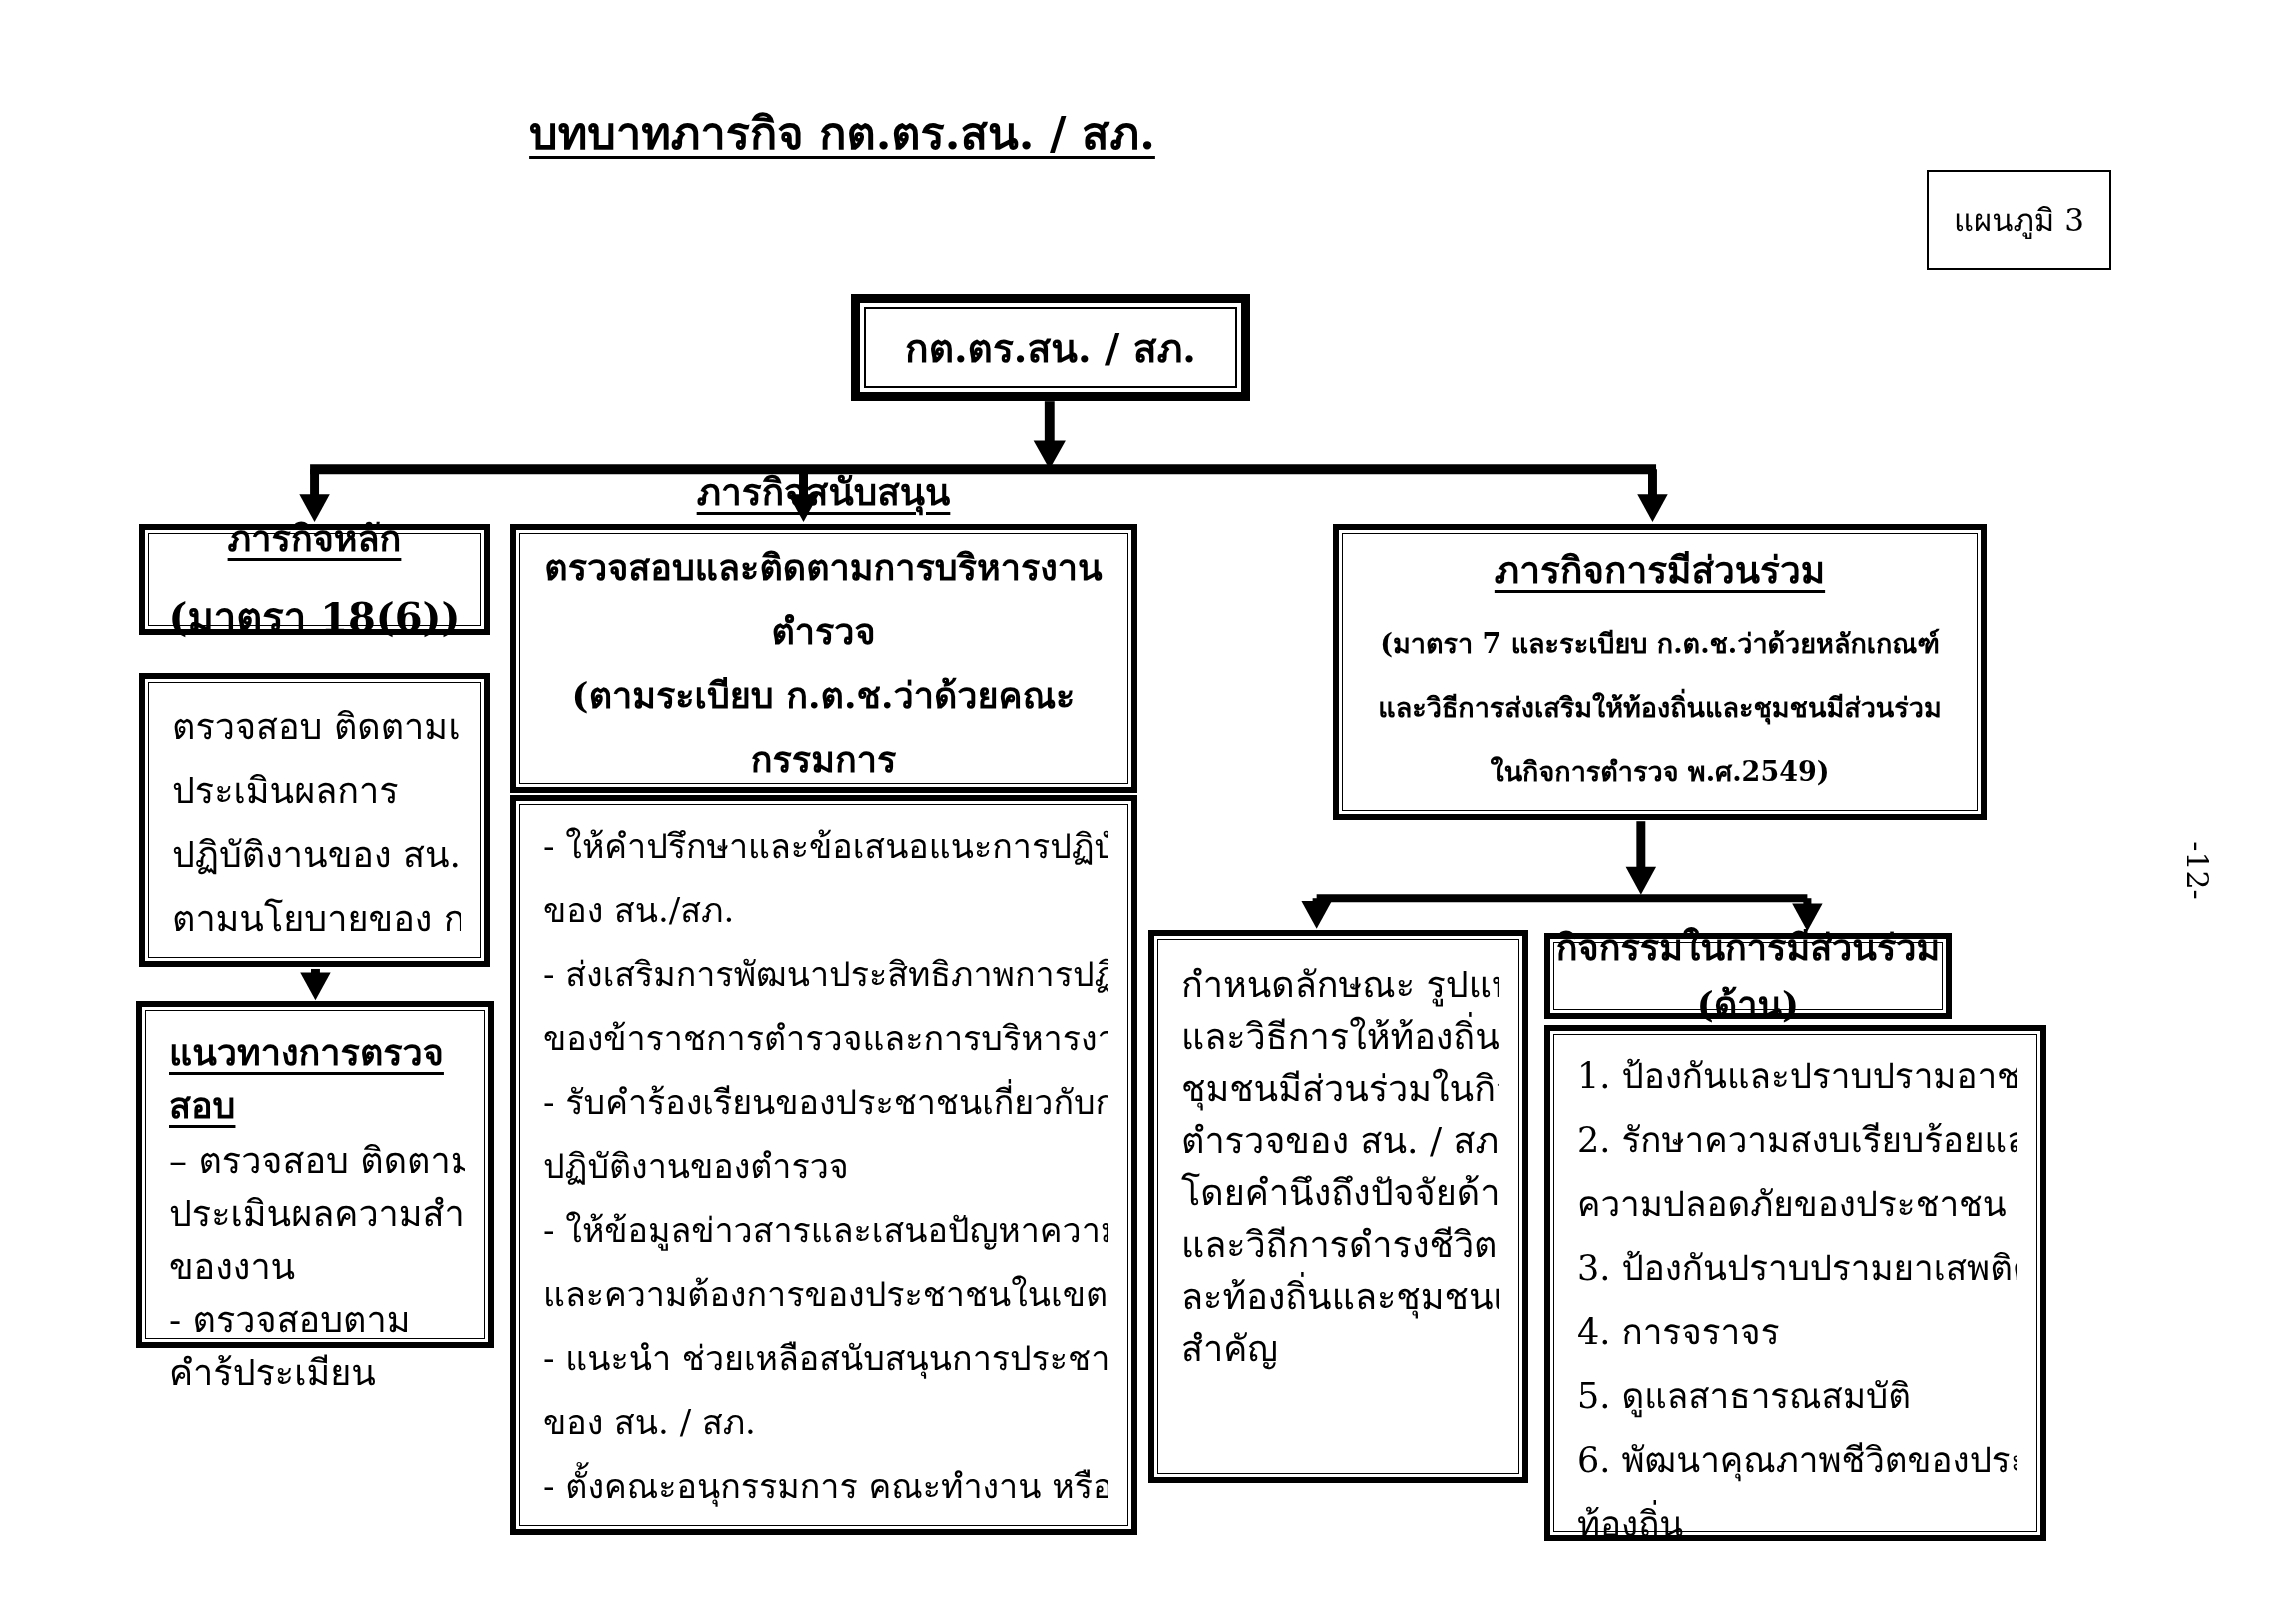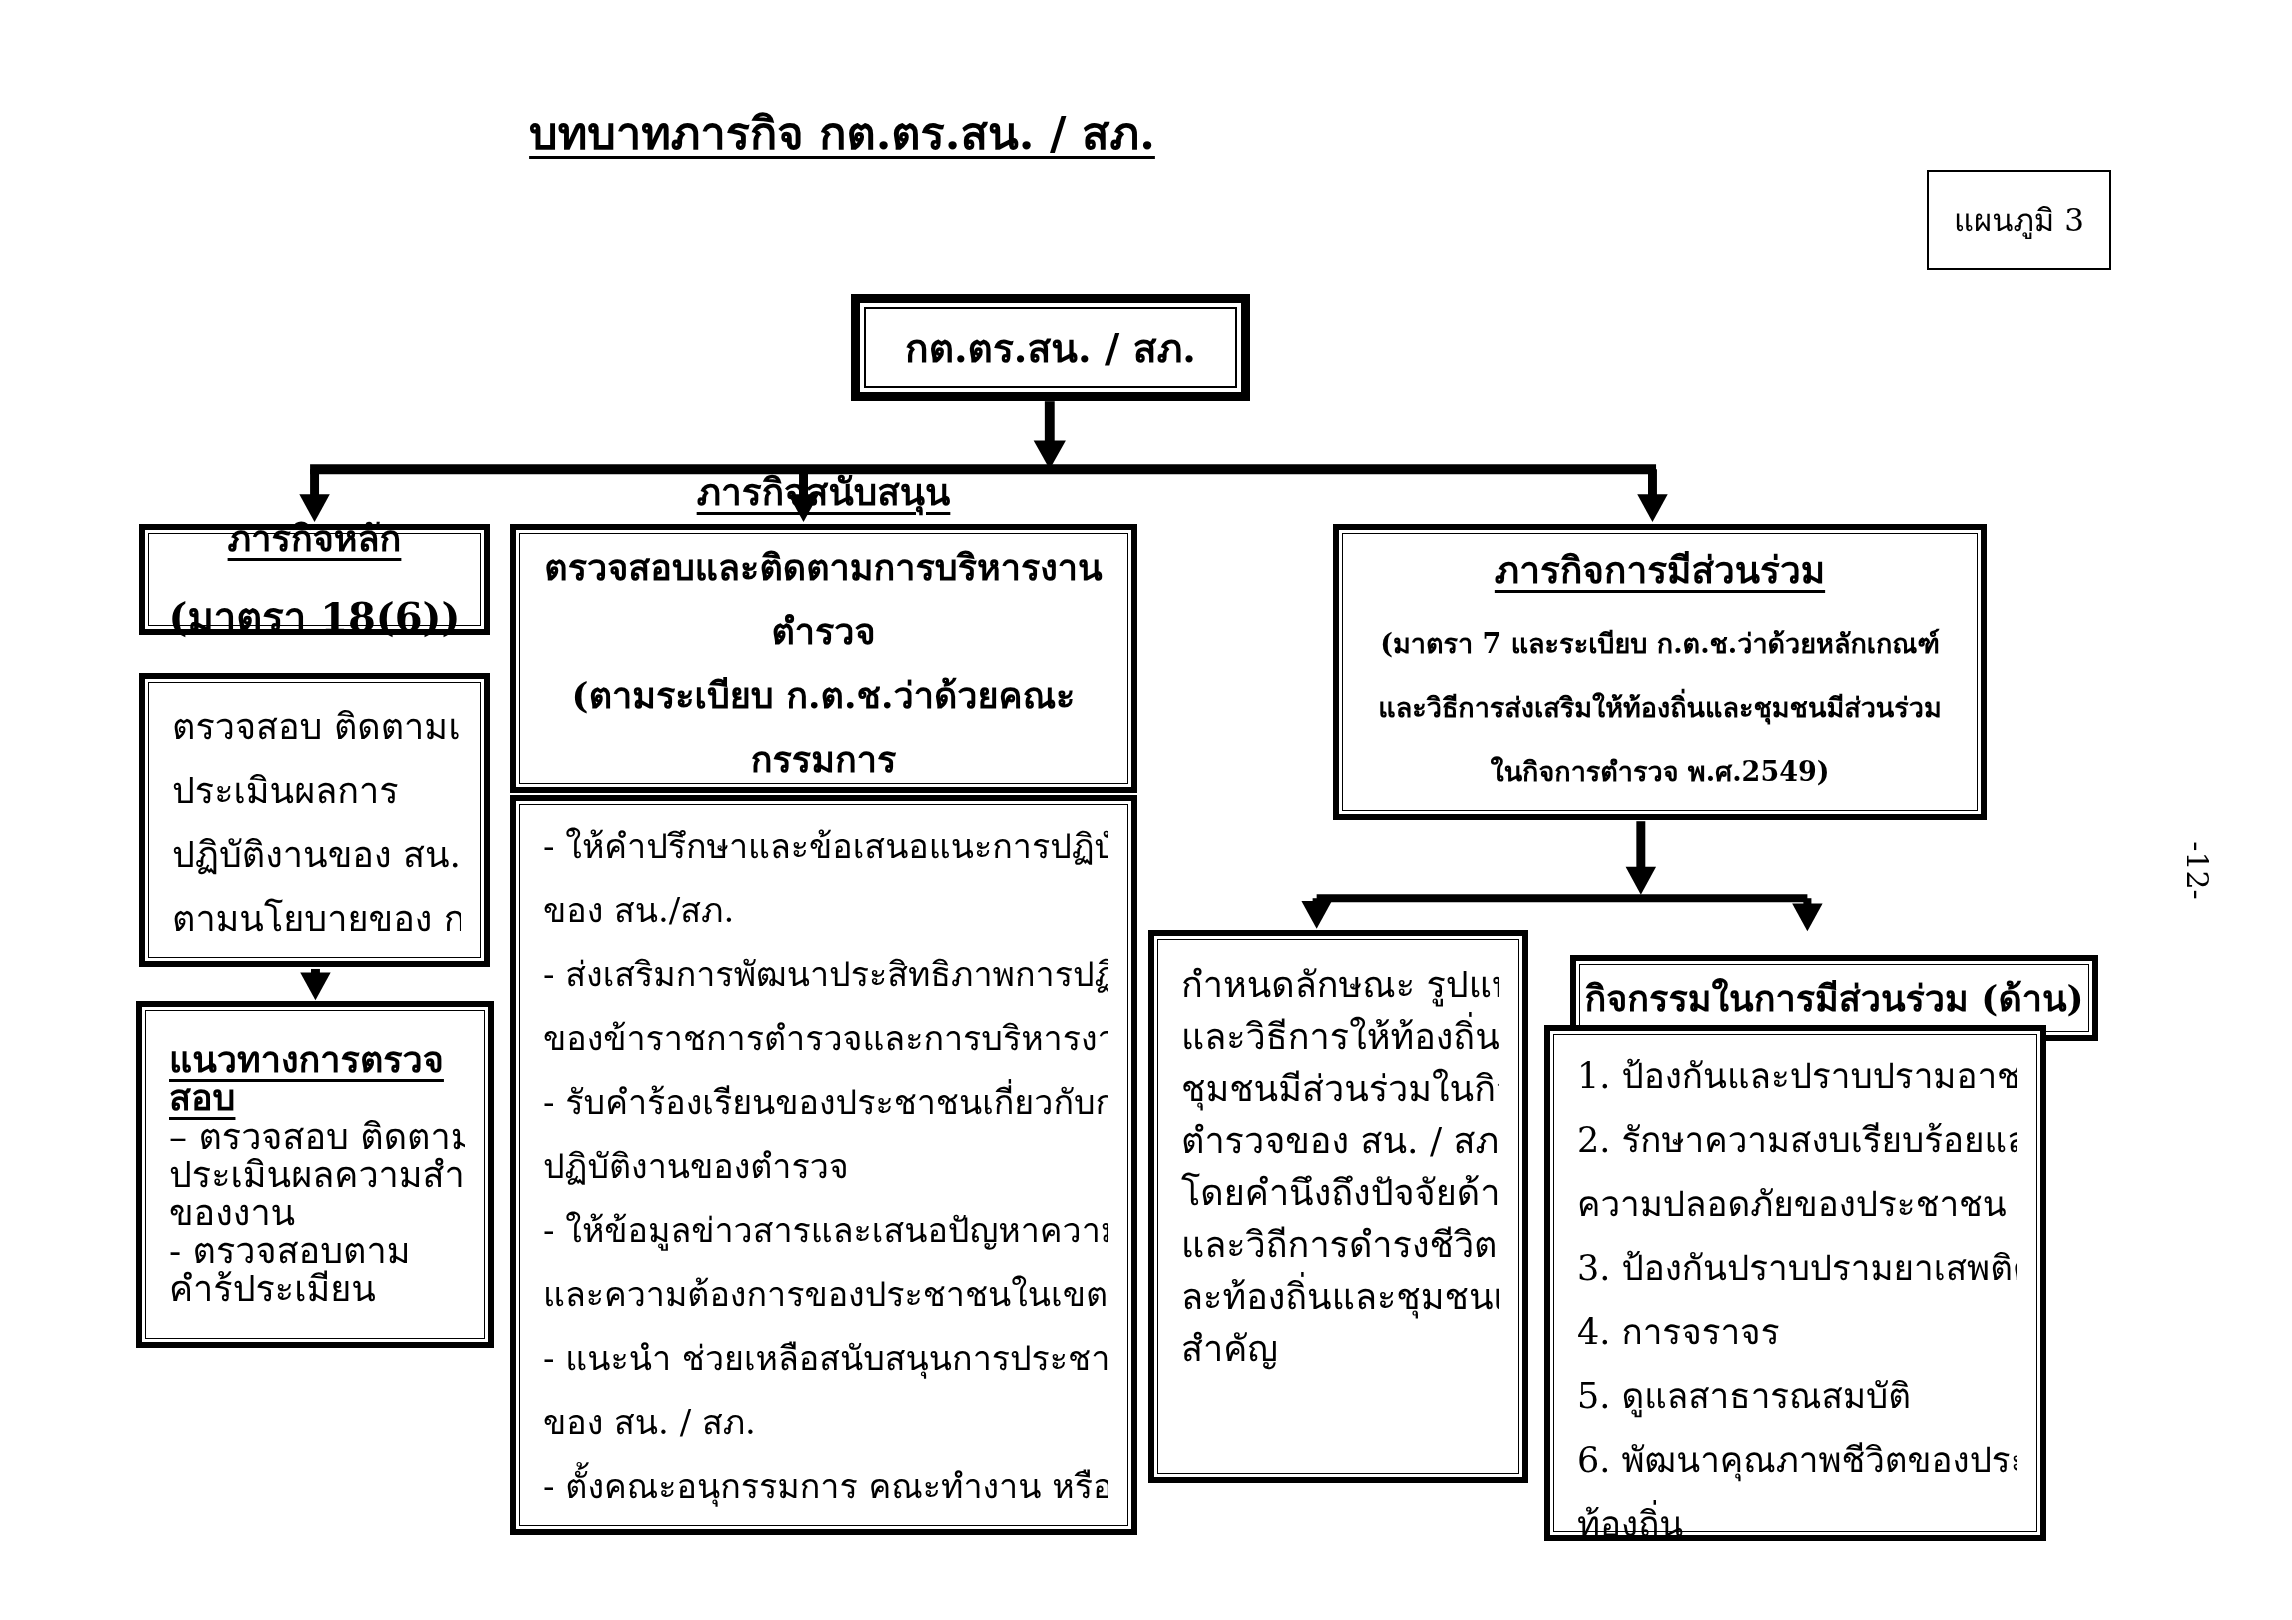--- a/index.html
+++ b/index.html
@@ -75,21 +75,21 @@
   <div class="dbox" style="left:139px;top:673px;width:351px;height:294px;">
     <div class="bodytext" style="font-size:36px;line-height:64px;">
         <div class="line">ตรวจสอบ ติดตามและ</div>
         <div class="line">ประเมินผลการ</div>
         <div class="line">ปฏิบัติงานของ สน. / สภ.</div>
         <div class="line">ตามนโยบายของ ก.ต.ช.</div>
       </div>
   </div>
 
   <div class="dbox" style="left:136px;top:1001px;width:358px;height:347px;">
-    <div class="bodytext" style="font-size:36px;line-height:38px;padding-top:33px;">
+    <div class="bodytext" style="font-size:36px;line-height:53px;padding-top:19px;">
       <div class="bold uline" style="margin-bottom:1.8px;">แนวทางการตรวจสอบ</div>
       <div>
           <div class="line">– ตรวจสอบ ติดตามและ</div>
           <div class="line">ประเมินผลความสำเร็จ</div>
           <div class="line">ของงาน</div>
           <div class="line">- ตรวจสอบตาม</div>
           <div class="line">คำร้ประเมียน</div>
         </div>
     </div>
   </div>
@@ -134,21 +134,21 @@
         <div class="line">และวิธีการให้ท้องถิ่นและ</div>
         <div class="line">ชุมชนมีส่วนร่วมในกิจการ</div>
         <div class="line">ตำรวจของ สน. / สภ.</div>
         <div class="line">โดยคำนึงถึงปัจจัยด้านอื่นๆ</div>
         <div class="line">และวิถีการดำรงชีวิตของแต่</div>
         <div class="line">ละท้องถิ่นและชุมชนเป็น</div>
         <div class="line">สำคัญ</div>
       </div>
   </div>
 
-  <div class="dbox center-col" style="left:1544px;top:955px;width:528px;height:86px;margin-left:26px;">
+  <div class="dbox center-col" style="left:1544px;top:933px;width:408px;height:86px;">
     <span class="bold" style="font-size:36px;">กิจกรรมในการมีส่วนร่วม (ด้าน)</span>
   </div>
 
   <div class="dbox" style="left:1544px;top:1025px;width:502px;height:516px;">
     <div class="bodytext" style="font-size:35px;line-height:64px;padding-top:12.5px;">
         <div class="line">1. ป้องกันและปราบปรามอาชญากรรม</div>
         <div class="line">2. รักษาความสงบเรียบร้อยและรักษา</div>
         <div class="line">ความปลอดภัยของประชาชน</div>
         <div class="line">3. ป้องกันปราบปรามยาเสพติด</div>
         <div class="line">4. การจราจร</div>

